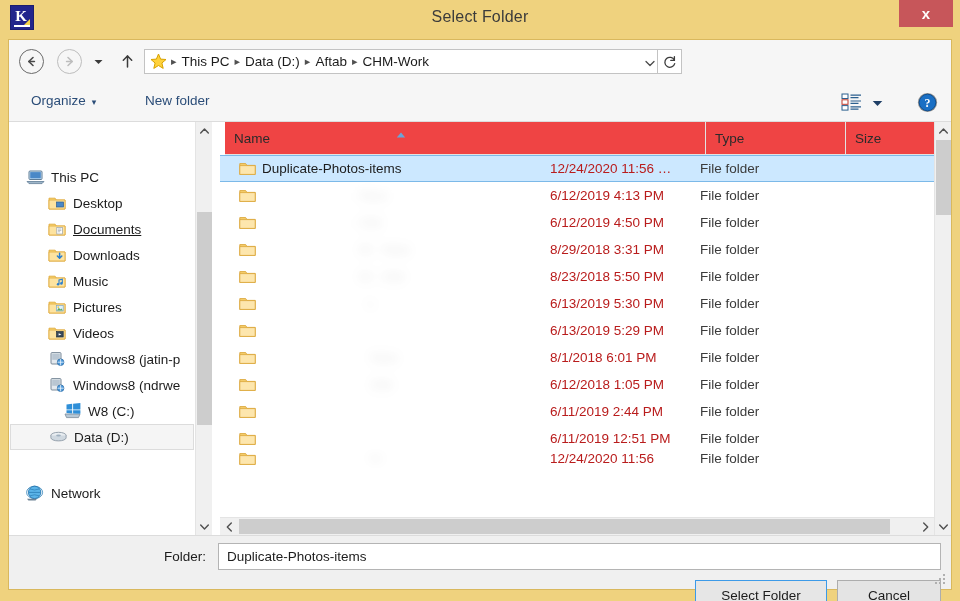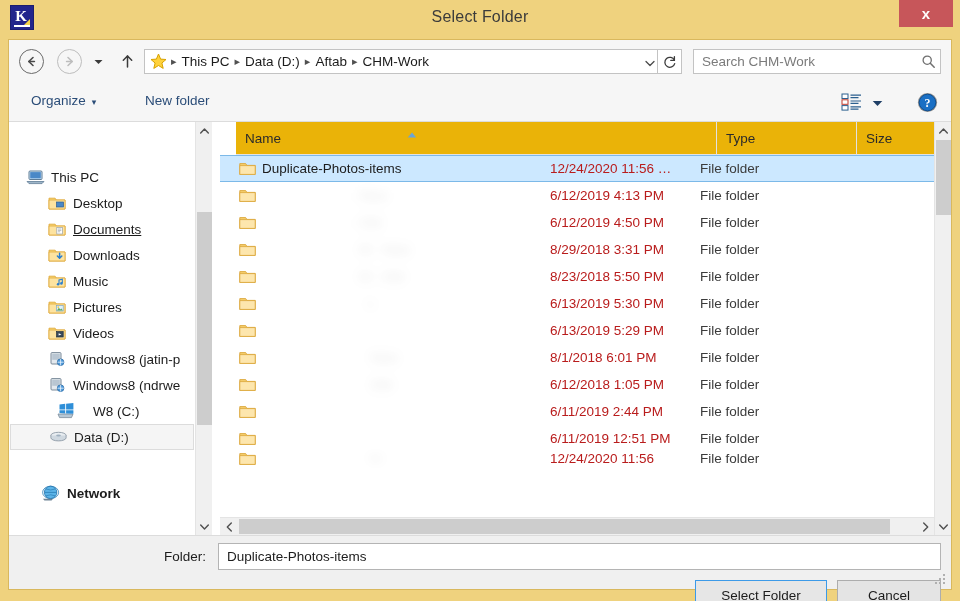--- a/index.html
+++ b/index.html
@@ -167,22 +167,22 @@
   
   .splitter{
     position:absolute;left:203px;top:0;width:8px;height:413px;background:#fff;cursor:col-resize;
   }
   
   .filelist{
     position:absolute;left:211px;top:0;width:714px;height:413px;
     background:#fff;overflow:hidden;
   }
   .col-head{
-    position:absolute;left:16px;top:0;width:714px;height:33px;
-    background:#eab308;border-bottom:1px solid #e2e2e2;box-sizing:border-box;
+    position:absolute;left:5px;top:0;width:714px;height:33px;
+    background:#ef4444;border-bottom:1px solid #e2e2e2;box-sizing:border-box;
   }
   .col{
     position:absolute;top:0;height:32px;display:flex;align-items:center;
     font-size:13.5px;color:#2b2b2b;cursor:pointer;box-sizing:border-box;
   }
   .col .lbl{padding-left:9px;}
   .col.sep{border-left:1px solid #e2e2e2;}
   .sort-tri{
     position:absolute;left:171px;top:2px;width:10px;height:6px;
   }
@@ -326,29 +326,20 @@
         </span>
       </div>
 
       <div class="refresh">
         <svg width="14" height="14" viewBox="0 0 14 14">
           <path d="M11.4 5.2 A5 5 0 1 0 11.7 8.6" fill="none" stroke="#3b3b3b" stroke-width="1.3" stroke-linecap="round"></path>
           <path d="M11.4 1.6 L11.4 5.4 L7.8 5.4" fill="none" stroke="#3b3b3b" stroke-width="1.3" stroke-linecap="round" stroke-linejoin="round"></path>
         </svg>
       </div>
 
-      <div class="searchbox">
-        <span class="ph">Search CHM-Work</span>
-        <span class="mag">
-          <svg width="15" height="15" viewBox="0 0 15 15">
-              <circle cx="6.2" cy="6.2" r="4.1" fill="none" stroke="#6f6f6f" stroke-width="1.3"></circle>
-              <path d="M9.3 9.3 L13.2 13.2" stroke="#6f6f6f" stroke-width="1.5" stroke-linecap="round"></path>
-            </svg>
-        </span>
-      </div>
     </div>
 
     <div class="toolbar">
       <div class="tb-item organize">
         <span>Organize</span>
         <span class="tb-caret">▾</span>
       </div>
       <div class="tb-item newfolder">
         <span>New folder</span>
       </div>
@@ -471,21 +462,21 @@
             <span class="ic" style="margin-left: 38px;">
               <svg width="18" height="16" viewBox="0 0 18 16">
                 <rect x="3" y="1.6" width="10" height="11.4" rx="1" fill="#e4e9ee" stroke="#7a8a99" stroke-width="1"></rect>
                 <rect x="4.2" y="2.8" width="7.6" height="6" fill="#b9c6d2"></rect>
                 <circle cx="12.6" cy="11.2" r="3.3" fill="#4f9bdc" stroke="#2e6fa8" stroke-width=".8"></circle>
                 <path d="M9.5 11.2 H15.8 M12.6 8 V14.4" stroke="#ffffff" stroke-width=".7"></path>
               </svg>
             </span>
             <span>Windows8 (ndrwe</span>
           </div>
-          <div class="tree-item" style="top: 276px; padding-left: 8px; gap: 12px;">
+          <div class="tree-item" style="top: 276px; padding-left: 15px;">
             <span class="ic" style="margin-left: 38px;">
               <svg width="19" height="16" viewBox="0 0 19 16">
                 <path d="M2 11 L17 11 L15.5 14.6 L3.5 14.6 Z" fill="#b7c8d6" stroke="#7a8a99" stroke-width=".8"></path>
                 <path d="M3.5 1.6 L9.2 0.8 L9.2 6.4 L3.5 6.4 Z" fill="#2f8fd8"></path>
                 <path d="M10.1 0.7 L17.4 0 L17.4 6.4 L10.1 6.4 Z" fill="#2f8fd8"></path>
                 <path d="M3.5 7.2 L9.2 7.2 L9.2 10.4 L3.5 10.0 Z" fill="#2f8fd8"></path>
                 <path d="M10.1 7.2 L17.4 7.2 L17.4 10.8 L10.1 10.4 Z" fill="#2f8fd8"></path>
               </svg>
             </span>
             <span>W8 (C:)</span>
@@ -493,21 +484,21 @@
           <div class="tree-item selected" style="top: 302px; left: 1px; width: 184px;">
             <span class="ic" style="margin-left: 37px;">
               <svg width="19" height="14" viewBox="0 0 19 14">
                 <ellipse cx="9.5" cy="5.4" rx="7.6" ry="3.1" fill="#e8edf1" stroke="#8d9aa6" stroke-width=".9"></ellipse>
                 <path d="M1.9 5.4 V7.8 A7.6 3.1 0 0 0 17.1 7.8 V5.4" fill="#cfd8e0" stroke="#8d9aa6" stroke-width=".9"></path>
                 <ellipse cx="9.5" cy="5.4" rx="2.4" ry="1" fill="#9fb0bf"></ellipse>
               </svg>
             </span>
             <span>Data (D:)</span>
           </div>
-          <div class="tree-item" style="top: 358px; padding-left: 16px; font-weight: bold;">
+          <div class="tree-item" style="top: 358px; padding-left: 0px;">
             <span class="ic" style="margin-left: 16px;">
               <svg width="18" height="16" viewBox="0 0 18 16">
                 <circle cx="8.6" cy="7.4" r="6.2" fill="#5bb4e8" stroke="#2a7cb5" stroke-width=".9"></circle>
                 <path d="M2.4 7.4 H14.8 M8.6 1.2 A8 6.2 0 0 1 8.6 13.6 A8 6.2 0 0 1 8.6 1.2" fill="none" stroke="#2a7cb5" stroke-width=".8"></path>
                 <path d="M4 4 Q8.6 6 13.2 4 M4 10.8 Q8.6 8.8 13.2 10.8" fill="none" stroke="#2a7cb5" stroke-width=".7"></path>
                 <path d="M1 13.8 L11 13.8 L9.6 15.6 L2.4 15.6 Z" fill="#6f8496"></path>
               </svg>
             </span>
             <span>Network</span>
           </div>

